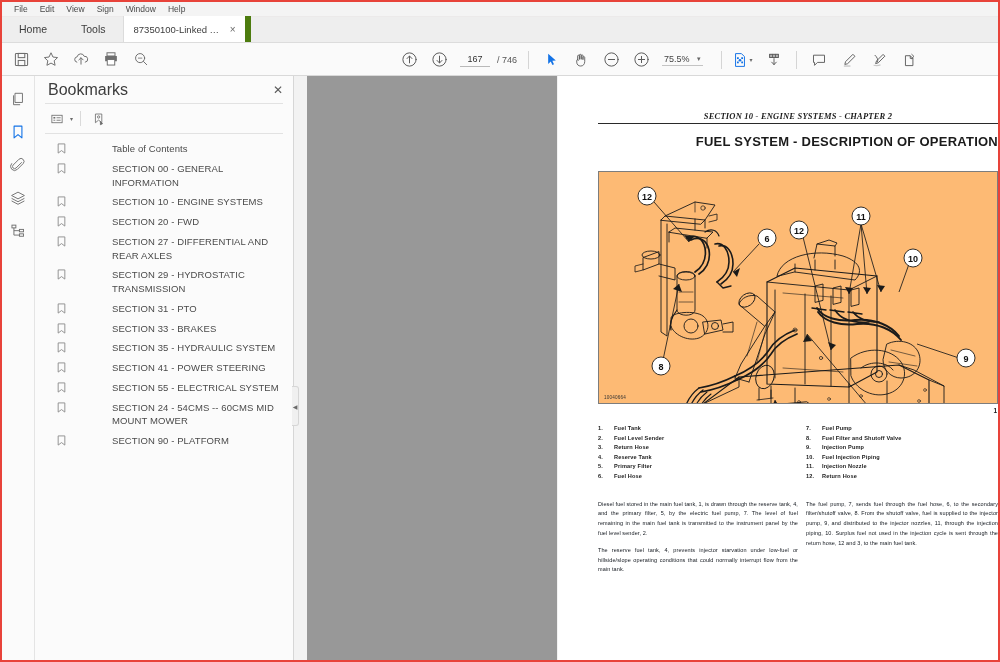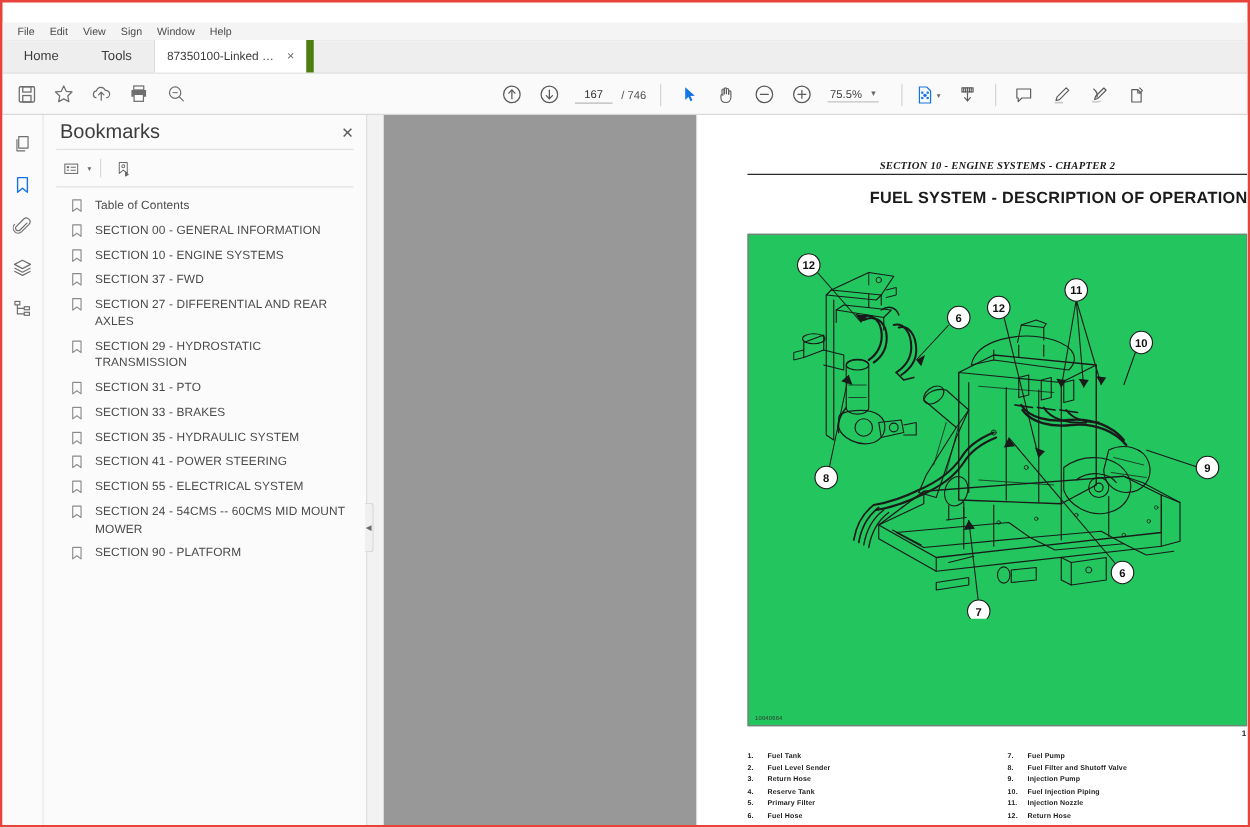--- a/index.html
+++ b/index.html
@@ -18,21 +18,20 @@
     overflow: hidden;
   }
 
   
   .menubar {
     height: 15px; flex: 0 0 15px;
     background: #f4f4f4;
     display: flex; align-items: center;
     padding-left: 6px;
     border-bottom: 1px solid #eceaea;
-    margin-top: 16px;
   }
   .menubar .mi {
     font-size: 8.5px; color: #4a4a4a;
     padding: 0 6px; line-height: 15px;
     cursor: default; white-space: nowrap;
   }
 
   
   .tabstrip {
     height: 26px; flex: 0 0 26px;
@@ -158,20 +157,21 @@
   }
   .ptool svg { color: #6b6b6b; display: block; }
   .pcaret { font-size: 6px; color: #6b6b6b; margin-left: 1px; margin-right: 3px; }
   .ptdiv { width: 1px; height: 15px; background: #dadada; margin: 0 6px 0 4px; }
 
   .bm-list { flex: 1 1 auto; padding-top: 5px; overflow: hidden; }
   .bm-row {
     display: flex; align-items: flex-start;
     padding: 3px 8px 3px 22px;
     cursor: default;
+    gap: 36px;
   }
   .bm-ico { flex: 0 0 14px; margin-top: 1px; }
   .bm-ico svg { color: #8a8a8a; display: block; }
   .bm-text {
     font-size: 9.5px; color: #4a4a4a; line-height: 1.45;
     margin-left: 5px; letter-spacing: .1px;
   }
 
   .collapse-handle {
     position: absolute; right: -6px; top: 310px;
@@ -214,23 +214,23 @@
     font-size: 8.5px; letter-spacing: .2px;
     padding-bottom: 2px;
   }
   .pg-hrule { height: 1px; background: #2a2a2a; margin-bottom: 10px; }
   .pg-subtitle {
     text-align: right; font-weight: bold; font-size: 13px;
     letter-spacing: .25px; margin-bottom: 22px;
   }
   .figure-box {
     border: 1px solid #7d7d7d;
-    height: 394px;
+    height: 233px;
     position: relative;
-    background: #22c55e;
+    background: #fdba74;
     overflow: hidden;
     padding-left: 48px;
   }
   .fig-svg { position: absolute; left: 0; top: 0; }
   .fig-code {
     position: absolute; left: 5px; bottom: 3px;
     font-size: 4.6px; color: #333; letter-spacing: .2px;
   }
   .pg-num {
     text-align: right; font-size: 6.5px; color: #222;
@@ -513,21 +513,21 @@
               </svg>
           </span>
           <span class="bm-text">SECTION 10 - ENGINE SYSTEMS</span>
         </div>
         <div class="bm-row">
           <span class="bm-ico">
             <svg width="9" height="11" viewBox="0 0 10 12" fill="none" stroke="currentColor" stroke-width="1" stroke-linejoin="round">
                 <path d="M1.3.9h7.4v10.2L5 8.3l-3.7 2.8z"></path>
               </svg>
           </span>
-          <span class="bm-text">SECTION 37 - FWD</span>
+          <span class="bm-text">SECTION 20 - FWD</span>
         </div>
         <div class="bm-row">
           <span class="bm-ico">
             <svg width="9" height="11" viewBox="0 0 10 12" fill="none" stroke="currentColor" stroke-width="1" stroke-linejoin="round">
                 <path d="M1.3.9h7.4v10.2L5 8.3l-3.7 2.8z"></path>
               </svg>
           </span>
           <span class="bm-text">SECTION 27 - DIFFERENTIAL AND REAR AXLES</span>
         </div>
         <div class="bm-row">

